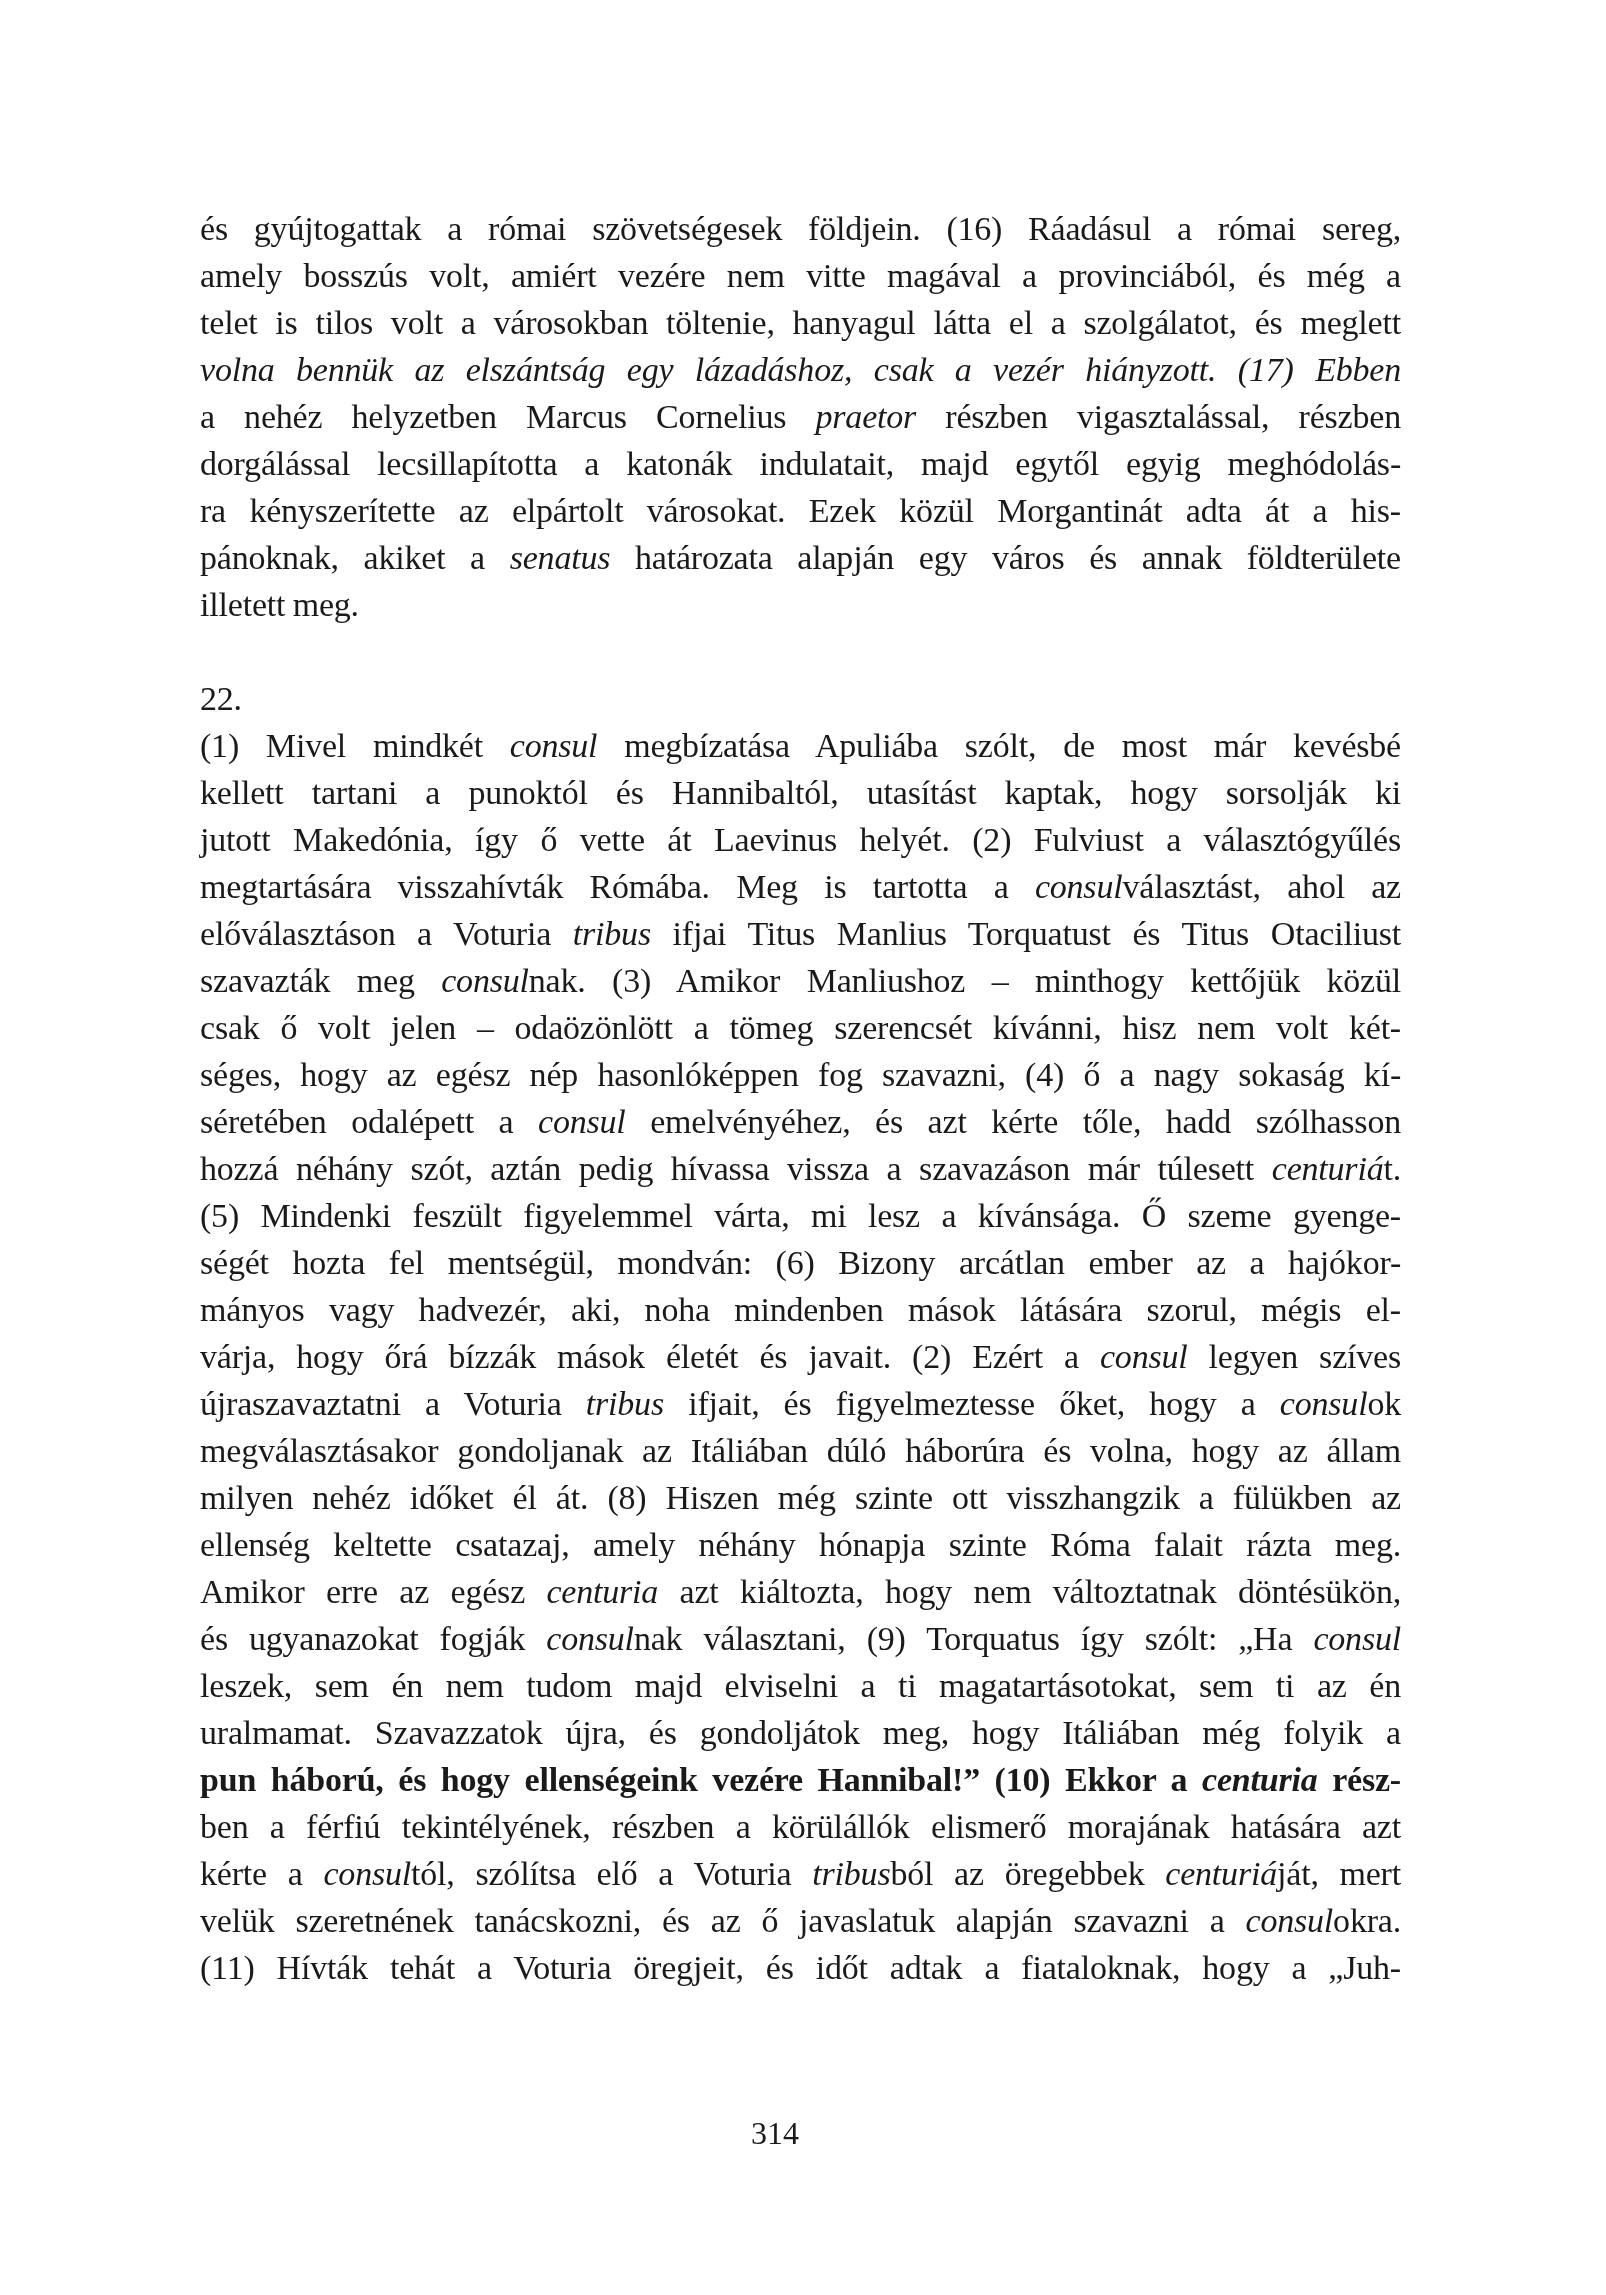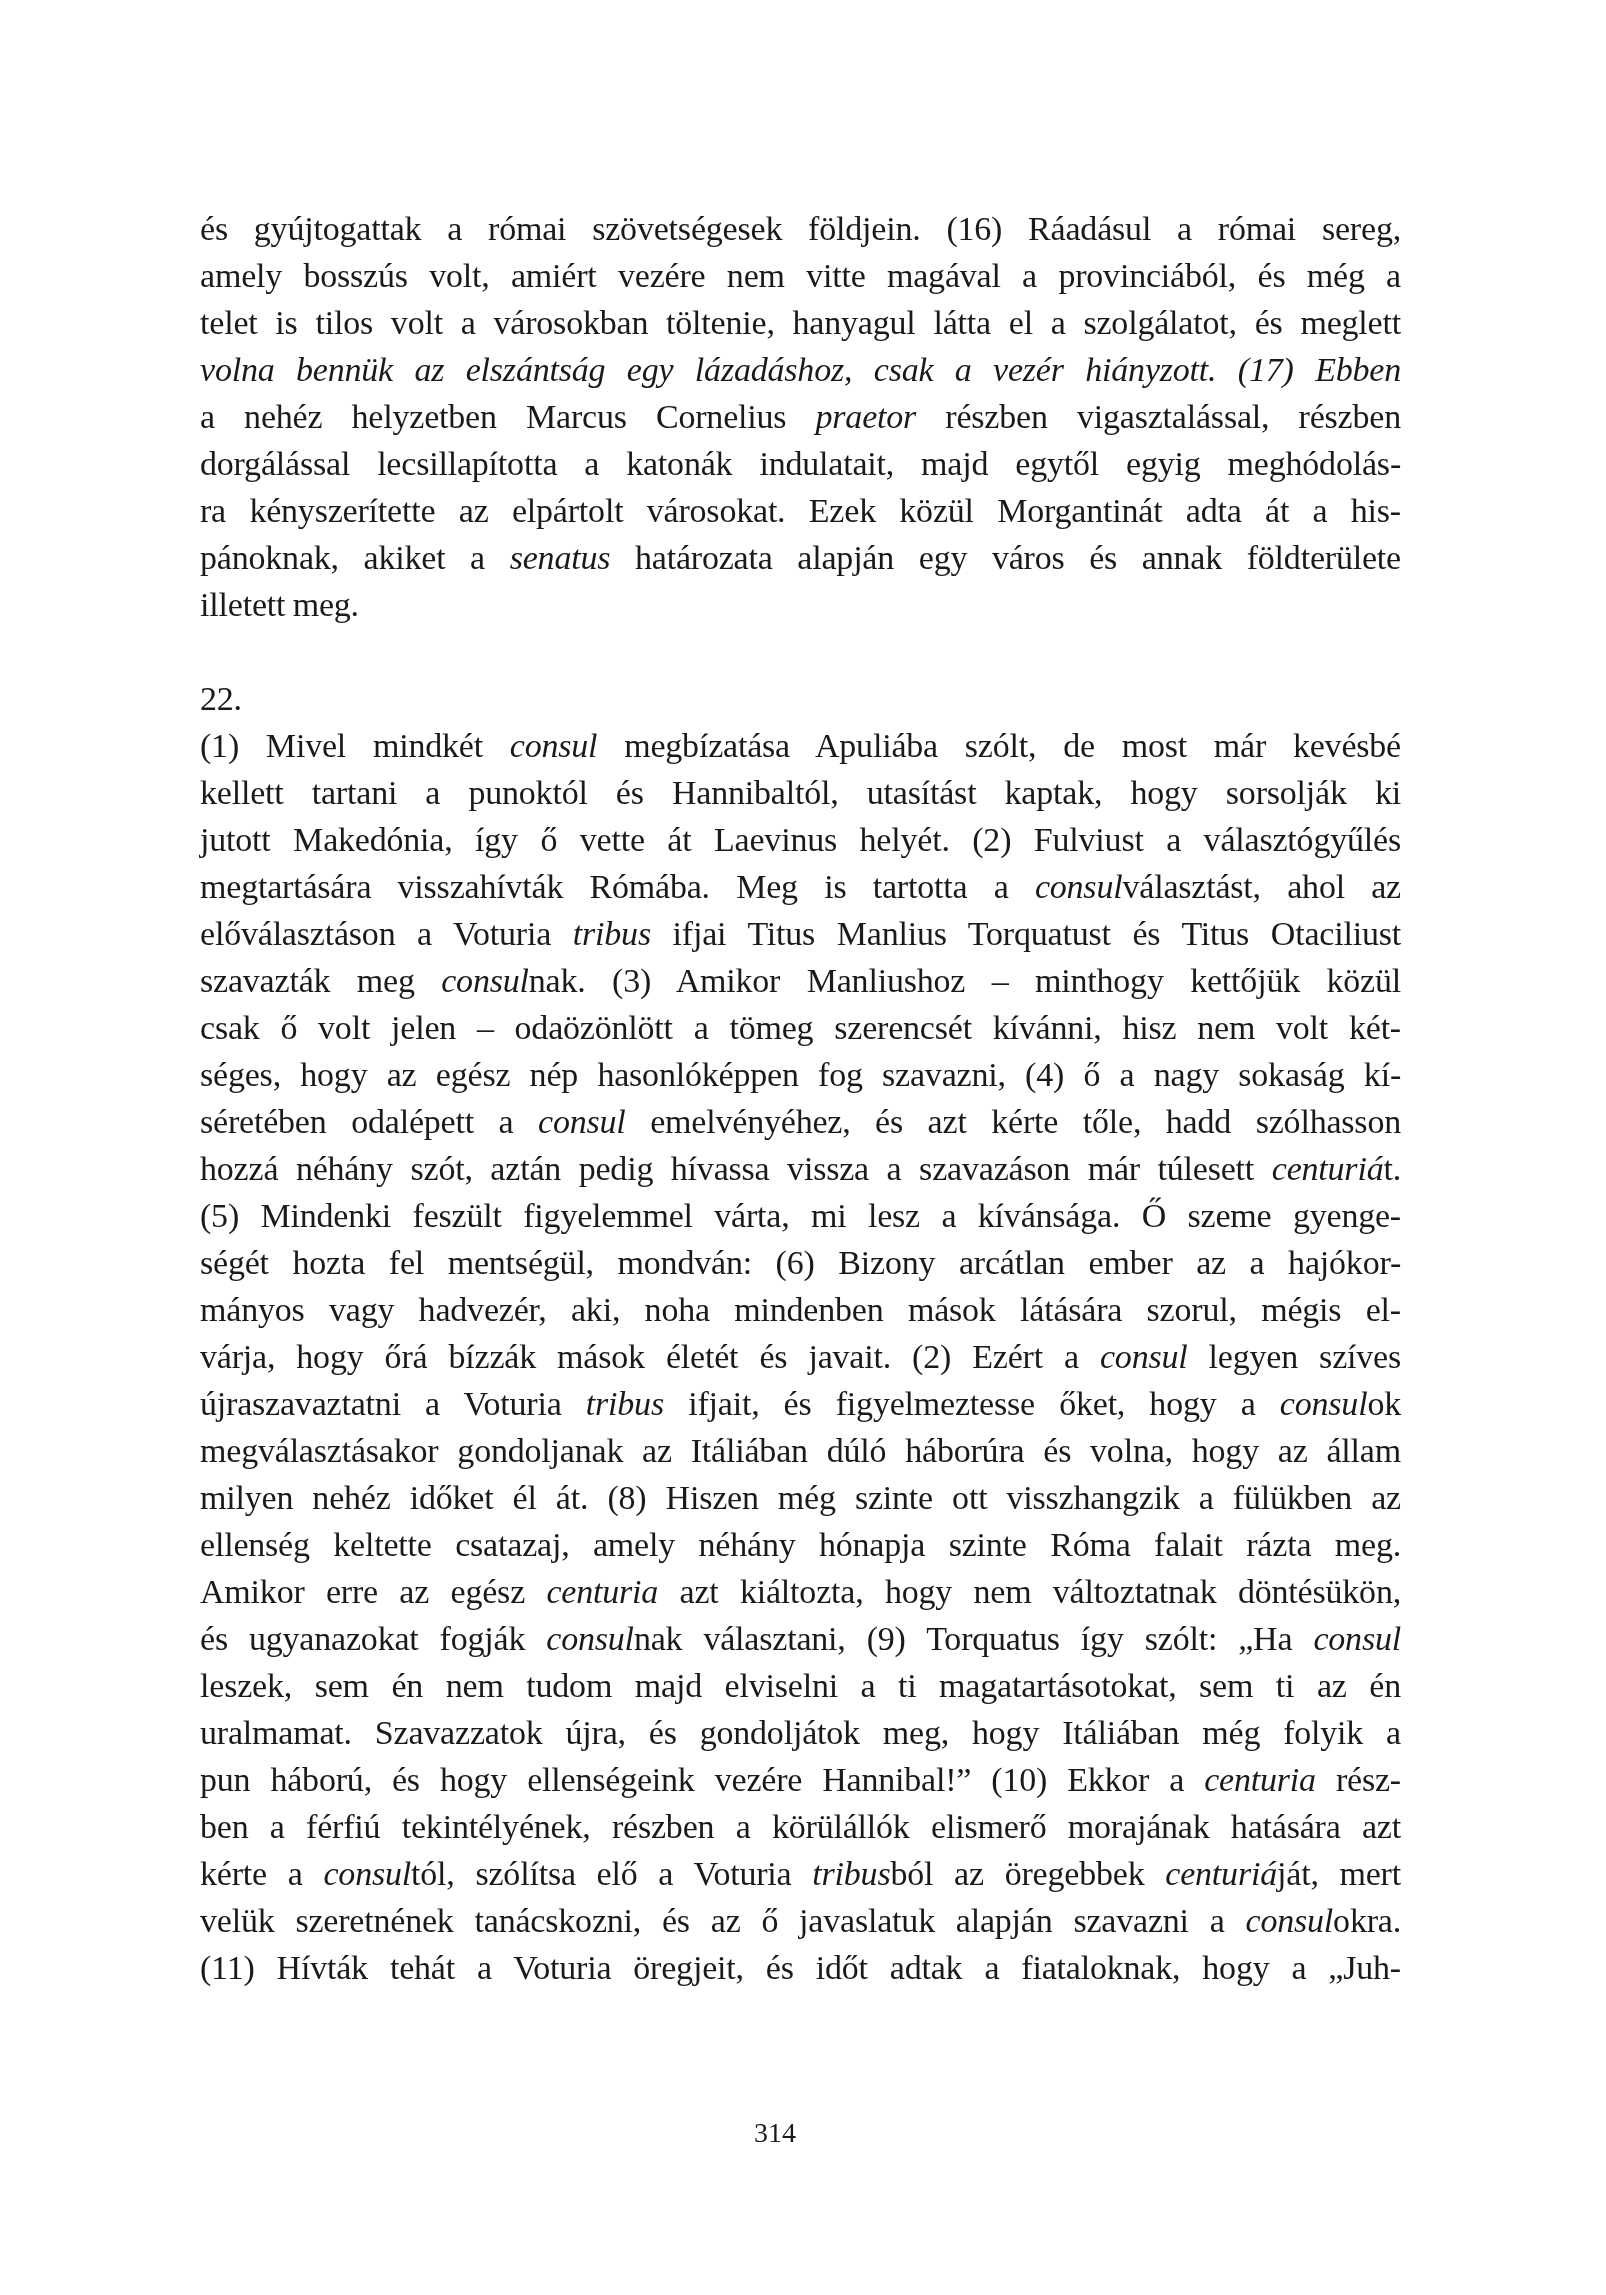--- a/index.html
+++ b/index.html
@@ -50,21 +50,21 @@
   }
   .seg-i {
     font-style: italic;
   }
   .page-number {
     position: absolute;
     left: 0;
     width: 1550px;
     top: 2114px;
     text-align: center;
-    font-size: 28px;
+    font-size: 32px;
     line-height: 38px;
     color: #1a1a1a;
   }
 </style>
 </head>
 <body>
 
 <div class="page">
   <div class="text-block">
     <div id="para1">
@@ -96,21 +96,21 @@
         <div class="line" style="white-space: nowrap; display: block;"><span style="white-space: nowrap;"><span>mányos vagy hadvezér, aki, noha mindenben mások látására szorul, mégis el-</span></span></div>
         <div class="line" style="white-space: nowrap; display: block; word-spacing: -0.9px;"><span style="white-space: nowrap;"><span>várja, hogy őrá bízzák mások életét és javait. (2) Ezért a </span><span class="seg-i">consul</span><span> legyen szíves</span></span></div>
         <div class="line" style="white-space: nowrap; display: block;"><span style="white-space: nowrap;"><span>újraszavaztatni a Voturia </span><span class="seg-i">tribus</span><span> ifjait, és figyelmeztesse őket, hogy a </span><span class="seg-i">consul</span><span>ok</span></span></div>
         <div class="line" style="white-space: nowrap; display: block;"><span style="white-space: nowrap;"><span>megválasztásakor gondoljanak az Itáliában dúló háborúra és volna, hogy az állam</span></span></div>
         <div class="line" style="white-space: nowrap; display: block;"><span style="white-space: nowrap;"><span>milyen nehéz időket él át. (8) Hiszen még szinte ott visszhangzik a fülükben az</span></span></div>
         <div class="line" style="white-space: nowrap; display: block;"><span style="white-space: nowrap;"><span>ellenség keltette csatazaj, amely néhány hónapja szinte Róma falait rázta meg.</span></span></div>
         <div class="line" style="white-space: nowrap; display: block; letter-spacing: -0.2px;"><span style="white-space: nowrap;"><span>Amikor erre az egész </span><span class="seg-i">centuria</span><span> azt kiáltozta, hogy nem változtatnak döntésükön,</span></span></div>
         <div class="line" style="white-space: nowrap; display: block; word-spacing: -0.9px;"><span style="white-space: nowrap;"><span>és ugyanazokat fogják </span><span class="seg-i">consul</span><span>nak választani, (9) Torquatus így szólt: „Ha </span><span class="seg-i">consul</span></span></div>
         <div class="line" style="white-space: nowrap; display: block;"><span style="white-space: nowrap;"><span>leszek, sem én nem tudom majd elviselni a ti magatartásotokat, sem ti az én</span></span></div>
         <div class="line" style="white-space: nowrap; display: block;"><span style="white-space: nowrap;"><span>uralmamat. Szavazzatok újra, és gondoljátok meg, hogy Itáliában még folyik a</span></span></div>
-        <div class="line" style="white-space: nowrap; display: block; letter-spacing: -0.2px;"><span style="white-space: nowrap;"><span>pun háború, és hogy ellenségeink vezére Hannibal!” (10) Ekkor a </span><span class="seg-i">centuria</span><span> rész-</span></span></div>
+        <div class="line" style="white-space: nowrap; display: block; letter-spacing: -0.2px;"><span style="white-space: nowrap; font-weight: bold;"><span>pun háború, és hogy ellenségeink vezére Hannibal!” (10) Ekkor a </span><span class="seg-i">centuria</span><span> rész-</span></span></div>
         <div class="line" style="white-space: nowrap; display: block;"><span style="white-space: nowrap;"><span>ben a férfiú tekintélyének, részben a körülállók elismerő morajának hatására azt</span></span></div>
         <div class="line" style="white-space: nowrap; display: block; word-spacing: -0.9px;"><span style="white-space: nowrap;"><span>kérte a </span><span class="seg-i">consul</span><span>tól, szólítsa elő a Voturia </span><span class="seg-i">tribus</span><span>ból az öregebbek </span><span class="seg-i">centuriá</span><span>ját, mert</span></span></div>
         <div class="line" style="white-space: nowrap; display: block;"><span style="white-space: nowrap;"><span>velük szeretnének tanácskozni, és az ő javaslatuk alapján szavazni a </span><span class="seg-i">consul</span><span>okra.</span></span></div>
         <div class="line" style="white-space: nowrap; display: block;"><span style="white-space: nowrap;"><span>(11) Hívták tehát a Voturia öregjeit, és időt adtak a fiataloknak, hogy a „Juh-</span></span></div>
       </div>
   </div>
   <div class="page-number">314</div>
 </div>
 
 

